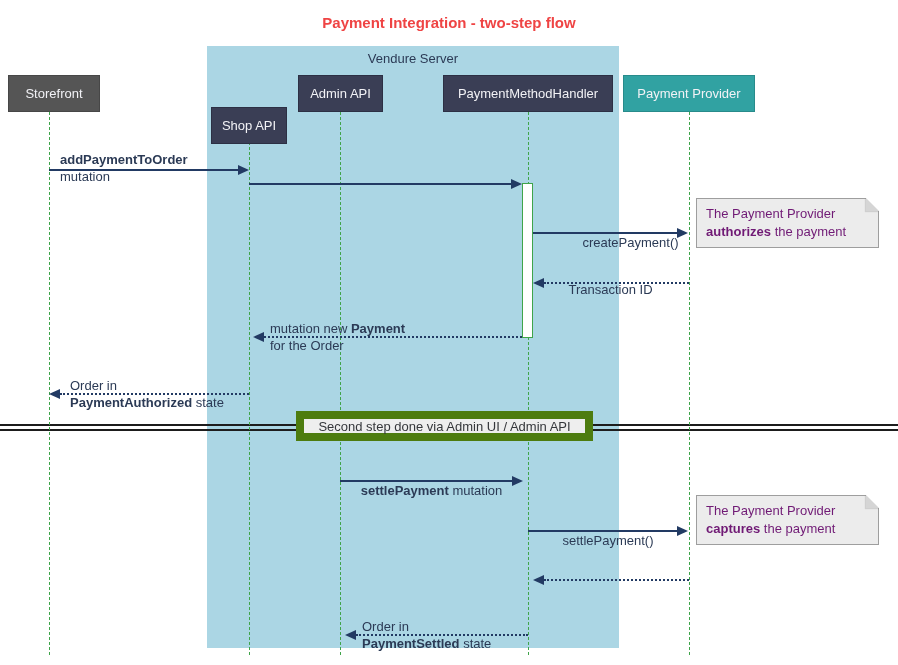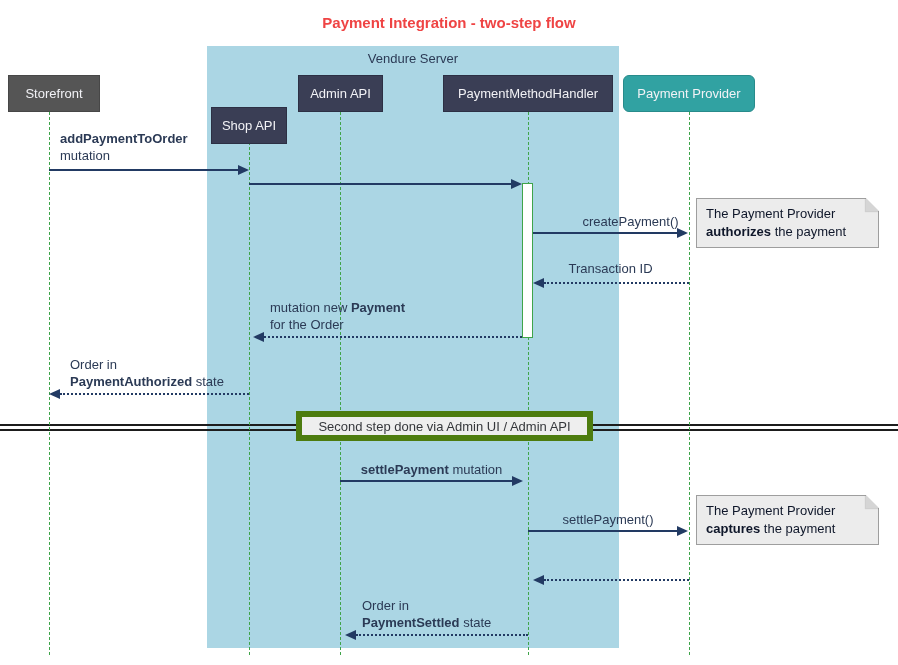--- a/index.html
+++ b/index.html
@@ -28,36 +28,36 @@
                 background:#ffffff; border:1px solid #3FA44A; }
 
   .arrow { position:absolute; height:0; }
   .arrow.solid  { border-top:2px solid #223A63; }
   .arrow.dotted { border-top:2px dotted #223A63; }
   .head { position:absolute; top:-6px; width:0; height:0;
           border-top:5px solid transparent; border-bottom:5px solid transparent; }
   .head.r { right:-11px; border-left:11px solid #223A63; }
   .head.l { left:-11px;  border-right:11px solid #223A63; }
 
-  .msg { position:absolute; font-size:13px; color:#2B3A55; line-height:17px; white-space:nowrap; }
+  .msg { position:absolute; font-size:13px; color:#2B3A55; line-height:17px; white-space:nowrap;margin-top:21px; }
   .msg .b { font-weight:bold; }
   .center { text-align:center; }
 
   .note { position:absolute; left:696px; width:183px; height:50px; background:#ECECEC;
-          border:1px solid #9E9E9E; box-sizing:border-box; font-size:13px; color:#0f172a;
+          border:1px solid #9E9E9E; box-sizing:border-box; font-size:13px; color:#701a75;
           line-height:18px; padding:6px 9px; white-space:nowrap; }
   .note .b { font-weight:bold; }
   .fold { position:absolute; top:-1px; right:-1px; width:0; height:0; border-style:solid;
           border-width:0 13px 13px 0; border-color:#ffffff #ffffff #d5d5d5 #d5d5d5;
           box-shadow:-1px 1px 1px rgba(0,0,0,0.12); }
 
   .divider-line { position:absolute; left:0; width:898px; height:0;
                   border-top:2px solid #1D1D1D; }
   .divider-box { position:absolute; left:296px; top:411px; width:297px; height:30px;
-                 background:#EEEEEE; border:6px solid #4d7c0f; box-sizing:border-box;
+                 background:#EEEEEE; border:8px solid #4d7c0f; box-sizing:border-box;
                  display:flex; align-items:center; justify-content:center;
                  font-size:13px; color:#35373B; white-space:nowrap; }
 </style>
 </head>
 <body>
 
 <div id="canvas">
 
   <div class="title">Payment Integration - two-step flow</div>
 
@@ -135,21 +135,21 @@
     </div>
   <div class="participant p-navy" style="left:211px; width:76px;margin-top:32px;">
       <span>Shop API</span>
     </div>
   <div class="participant p-navy" style="left:298px; width:85px;">
       <span>Admin API</span>
     </div>
   <div class="participant p-navy" style="left:443px; width:170px;">
       <span>PaymentMethodHandler</span>
     </div>
-  <div class="participant p-teal" style="left:623px; width:132px;border-radius:6px;">
+  <div class="participant p-teal" style="left:623px; width:132px;">
       <span>Payment Provider</span>
     </div>
 
   <div class="divider-box">
     <span>Second step done via Admin UI / Admin API</span>
   </div>
 
   <div class="note" style="top:198px;">
     <span class="fold"></span>
     <span>The Payment Provider</span><br>

